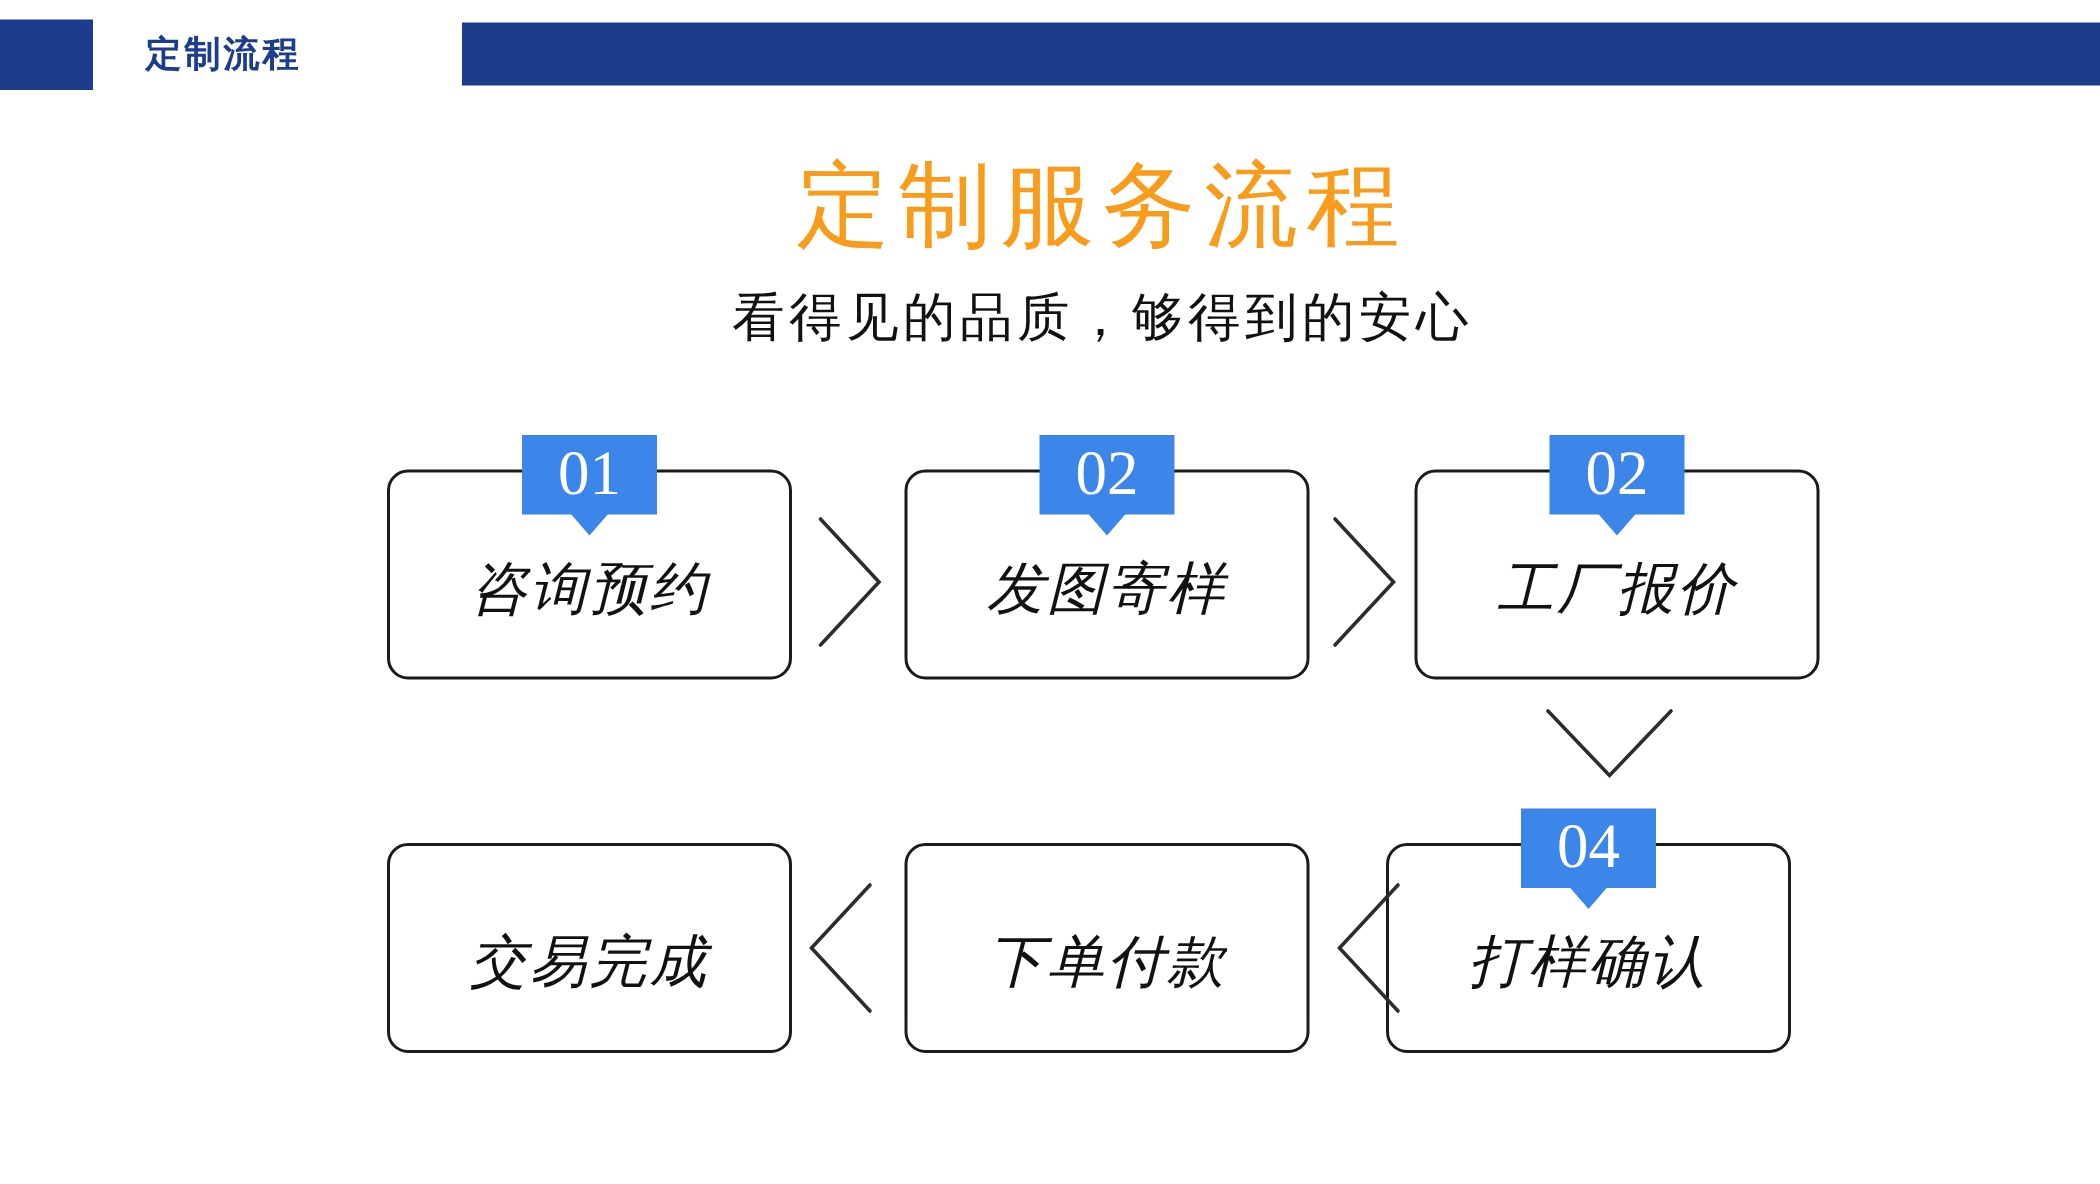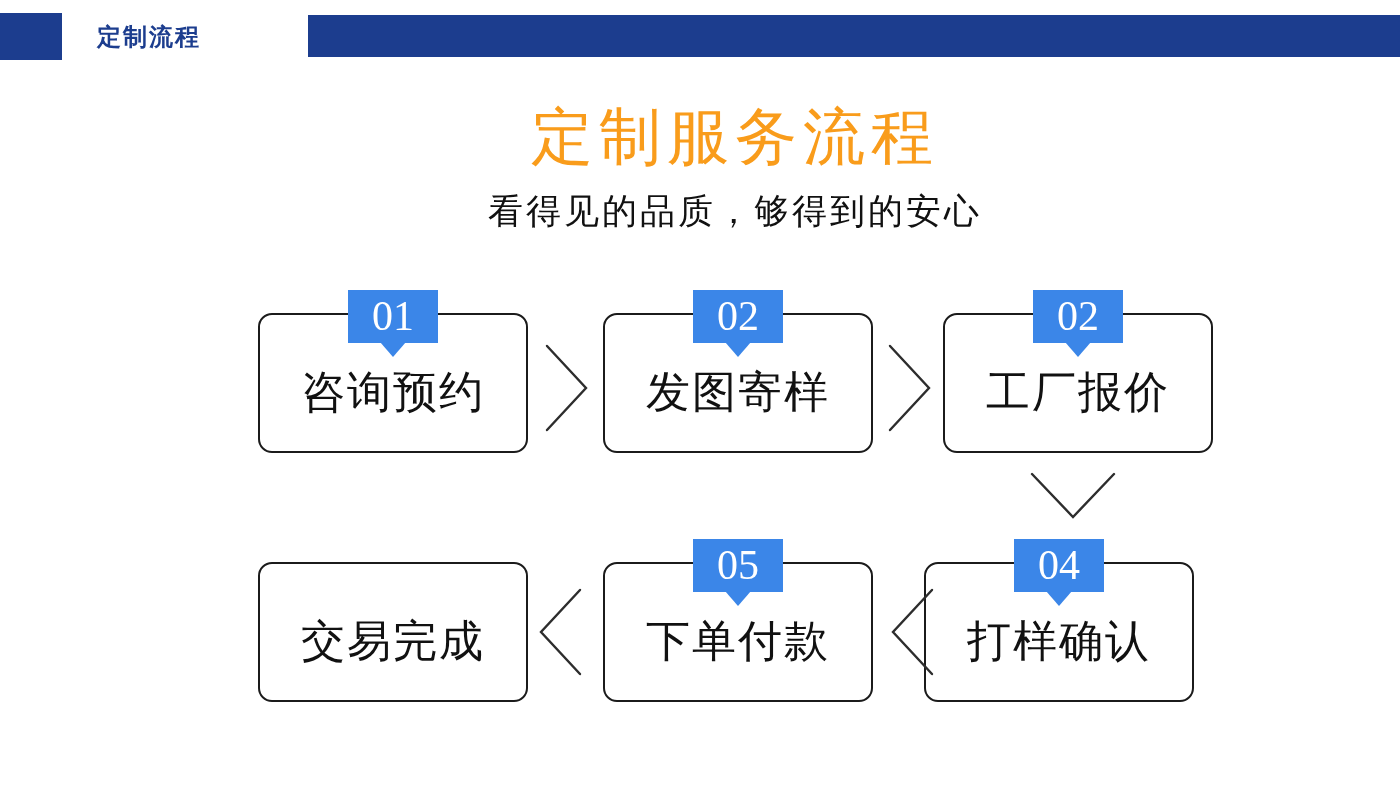--- a/index.html
+++ b/index.html
@@ -97,24 +97,25 @@
     border-top: 15px solid var(--badge-blue);
   }
   .step-label {
     position: absolute;
     left: 0; right: 0; top: 0; bottom: 0;
     display: flex;
     align-items: center;
     justify-content: center;
     padding-top: 18px;
     font-family: "Liberation Serif", "DejaVu Serif", serif;
-    font-size: 44px;
+    font-size: 38px;
     letter-spacing: 2px;
     color: var(--text);
     white-space: nowrap;
+    font-style: italic;
   }
   
   .connector {
     position: absolute;
   }
   .connector svg {
     display: block;
   }
 </style>
 </head>
@@ -179,24 +180,20 @@
     <div class="step-label">打样确认</div>
   </div>
 
   <div class="connector" style="left:890px; top:588px;">
     <svg width="44" height="88" viewBox="0 0 44 88">
       <polyline points="42,2 3,44 42,86" fill="none" stroke="var(--arrow)" stroke-width="2.4" stroke-linecap="round" stroke-linejoin="miter"></polyline>
     </svg>
   </div>
 
   <div class="step" style="left:603px; top:562px;">
-    <div class="badge">
-      <div class="badge-rect">05</div>
-      <div class="badge-pointer"></div>
-    </div>
     <div class="step-label">下单付款</div>
   </div>
 
   <div class="connector" style="left:538px; top:588px;">
     <svg width="44" height="88" viewBox="0 0 44 88">
       <polyline points="42,2 3,44 42,86" fill="none" stroke="var(--arrow)" stroke-width="2.4" stroke-linecap="round" stroke-linejoin="miter"></polyline>
     </svg>
   </div>
 
   <div class="step" style="left:258px; top:562px;">

